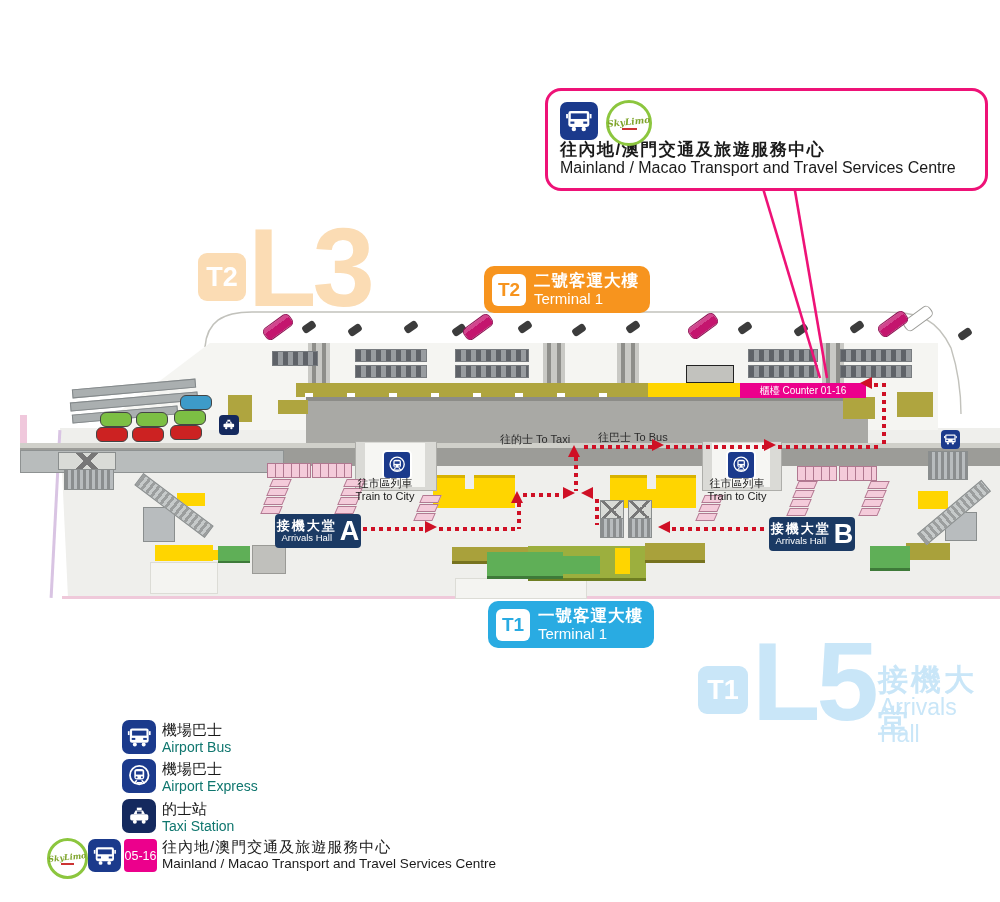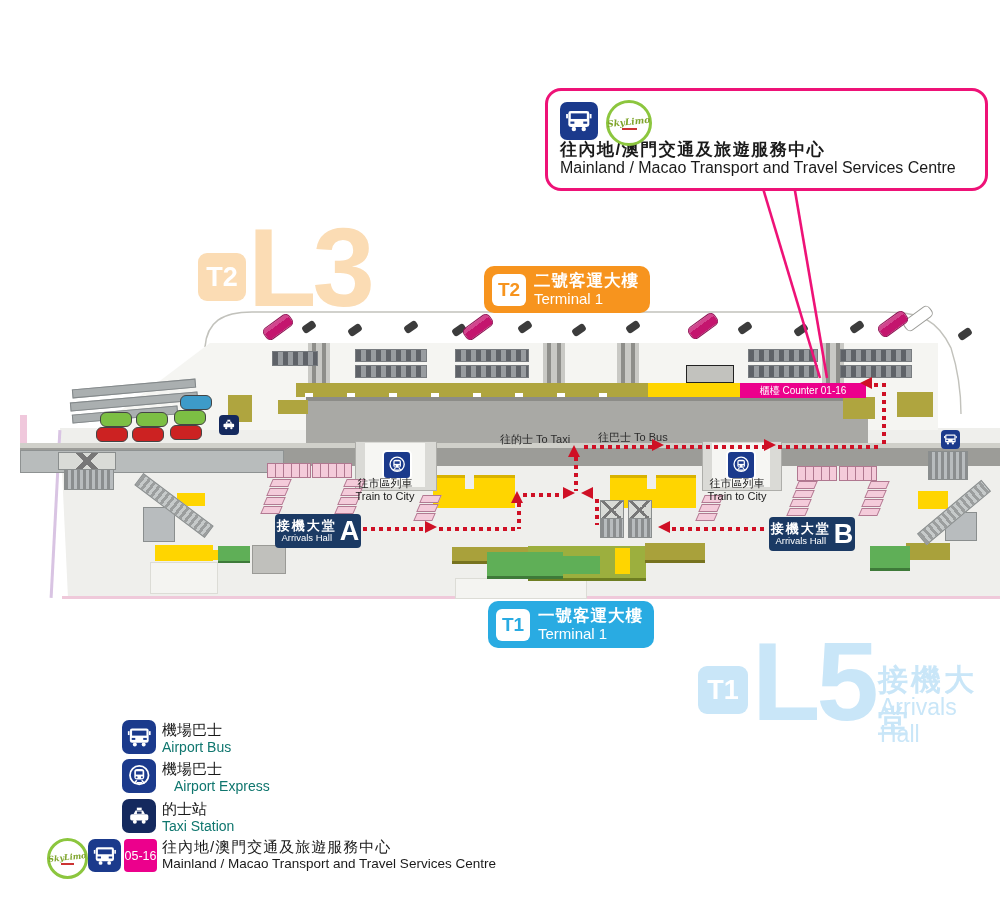--- a/index.html
+++ b/index.html
@@ -382,21 +382,21 @@
     </div>
     <div class="abs leg-zh" style="left:162px;top:721px;">機場巴士</div>
     <div class="abs leg-en" style="left:162px;top:739px;">Airport Bus</div>
 
     <div class="icsq" style="left:122px;top:759px;width:34px;height:34px;background:#1B3A8C;color:#1B3A8C;">
       <svg viewBox="0 0 24 24">
           <use href="#ic-train"></use>
         </svg>
     </div>
     <div class="abs leg-zh" style="left:162px;top:760px;">機場巴士</div>
-    <div class="abs leg-en" style="left:174px;top:778px;text-align:center;">Airport Express</div>
+    <div class="abs leg-en" style="left:162px;top:778px;text-align:center;">Airport Express</div>
 
     <div class="icsq" style="left:122px;top:799px;width:34px;height:34px;background:#14295E;color:#14295E;">
       <svg viewBox="0 0 24 24">
           <use href="#ic-taxi"></use>
         </svg>
     </div>
     <div class="abs leg-zh" style="left:162px;top:800px;">的士站</div>
     <div class="abs leg-en" style="left:162px;top:818px;">Taxi Station</div>
 
     <div class="skylimo" style="left:47px;top:838px;width:35px;height:35px;">

